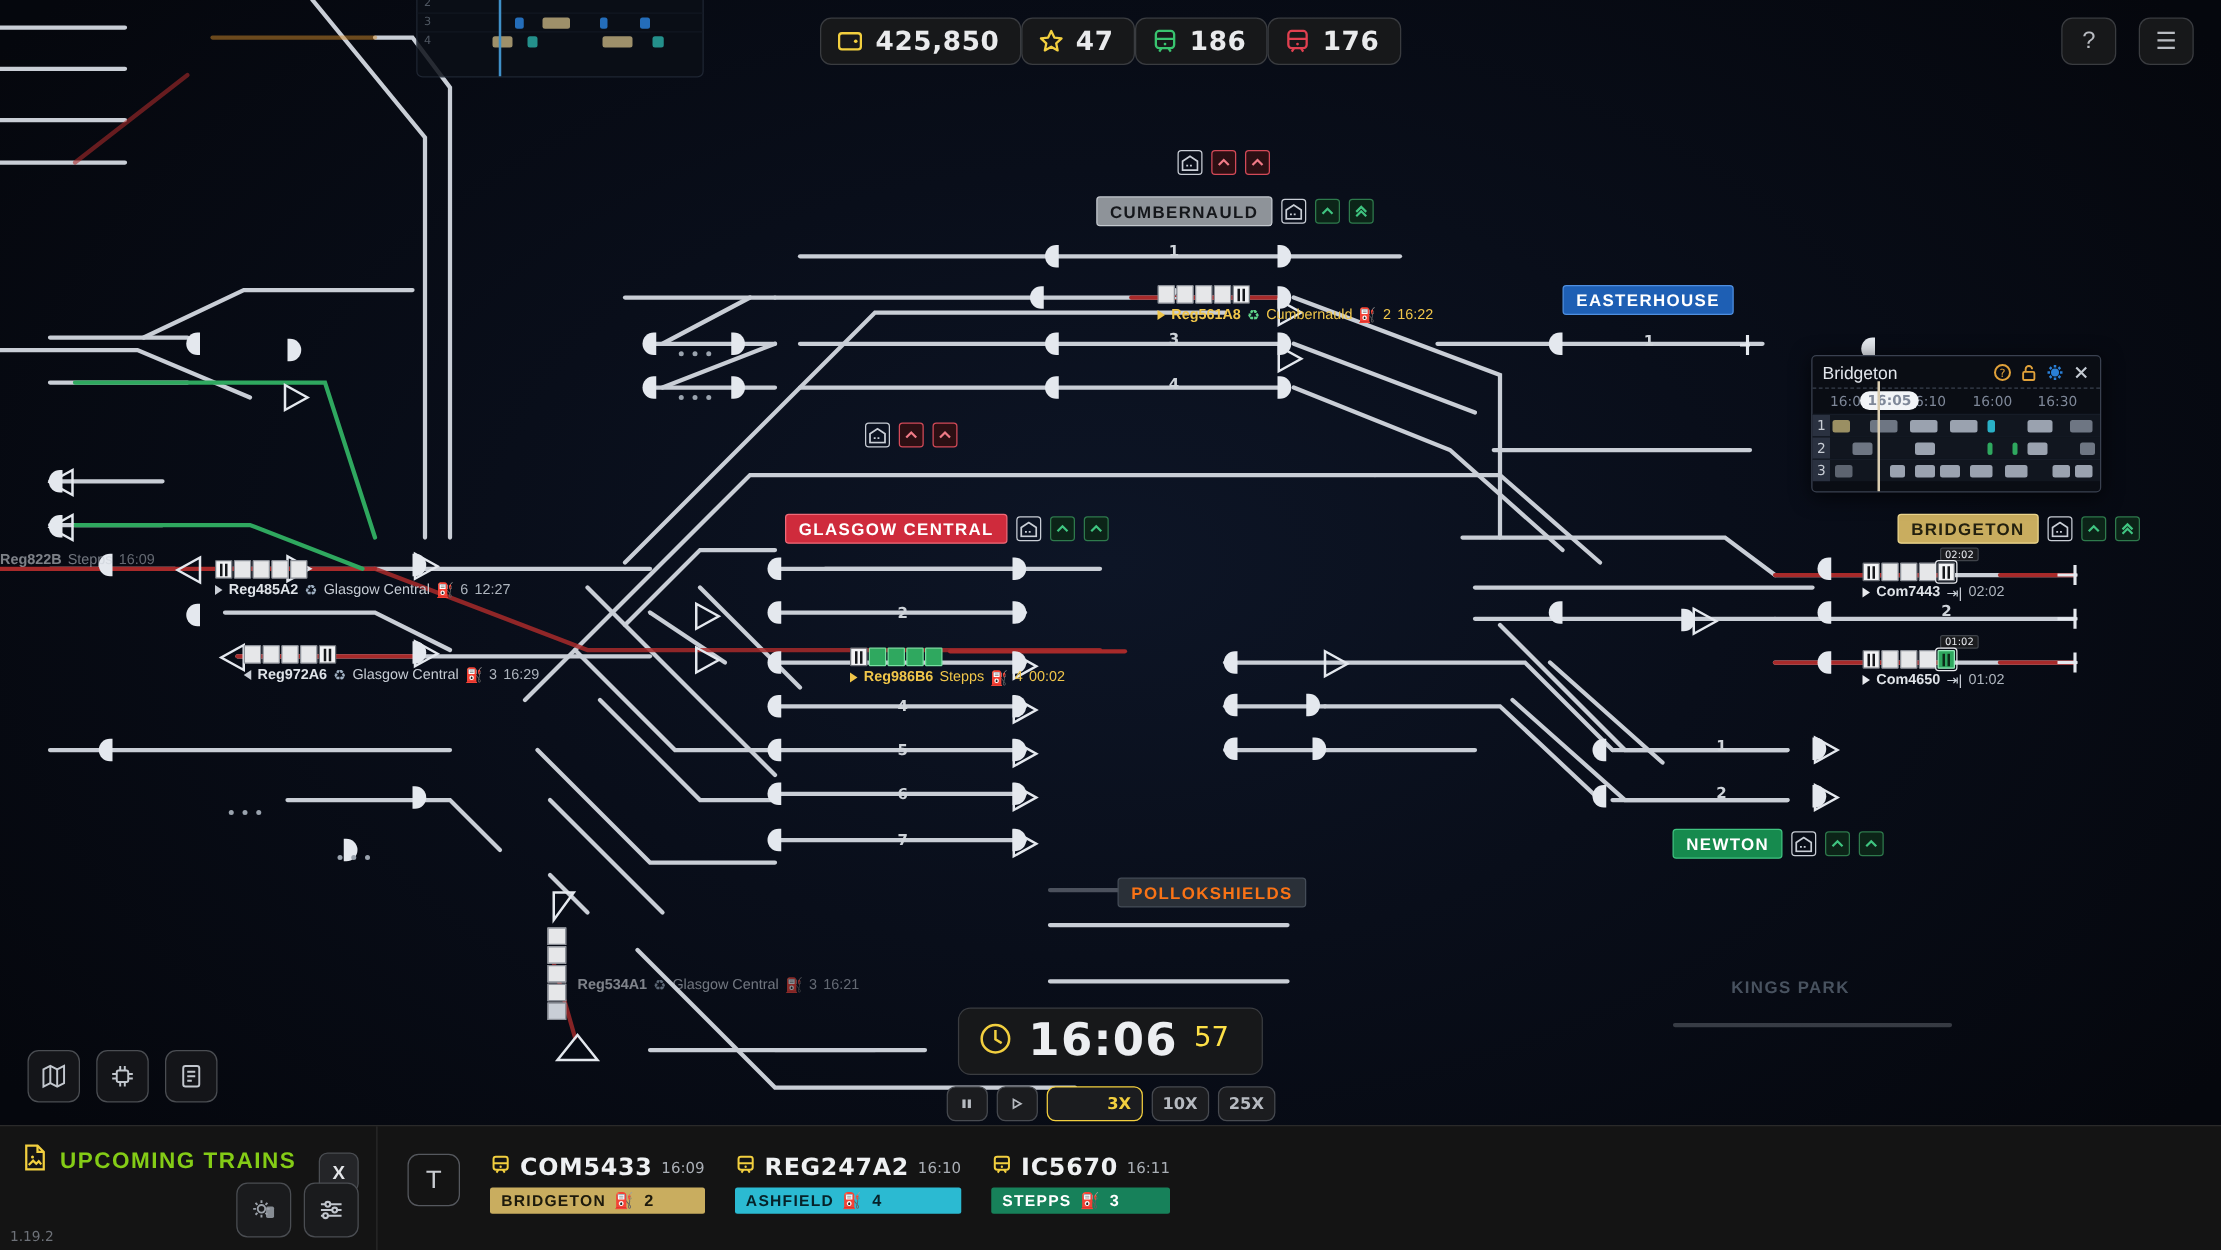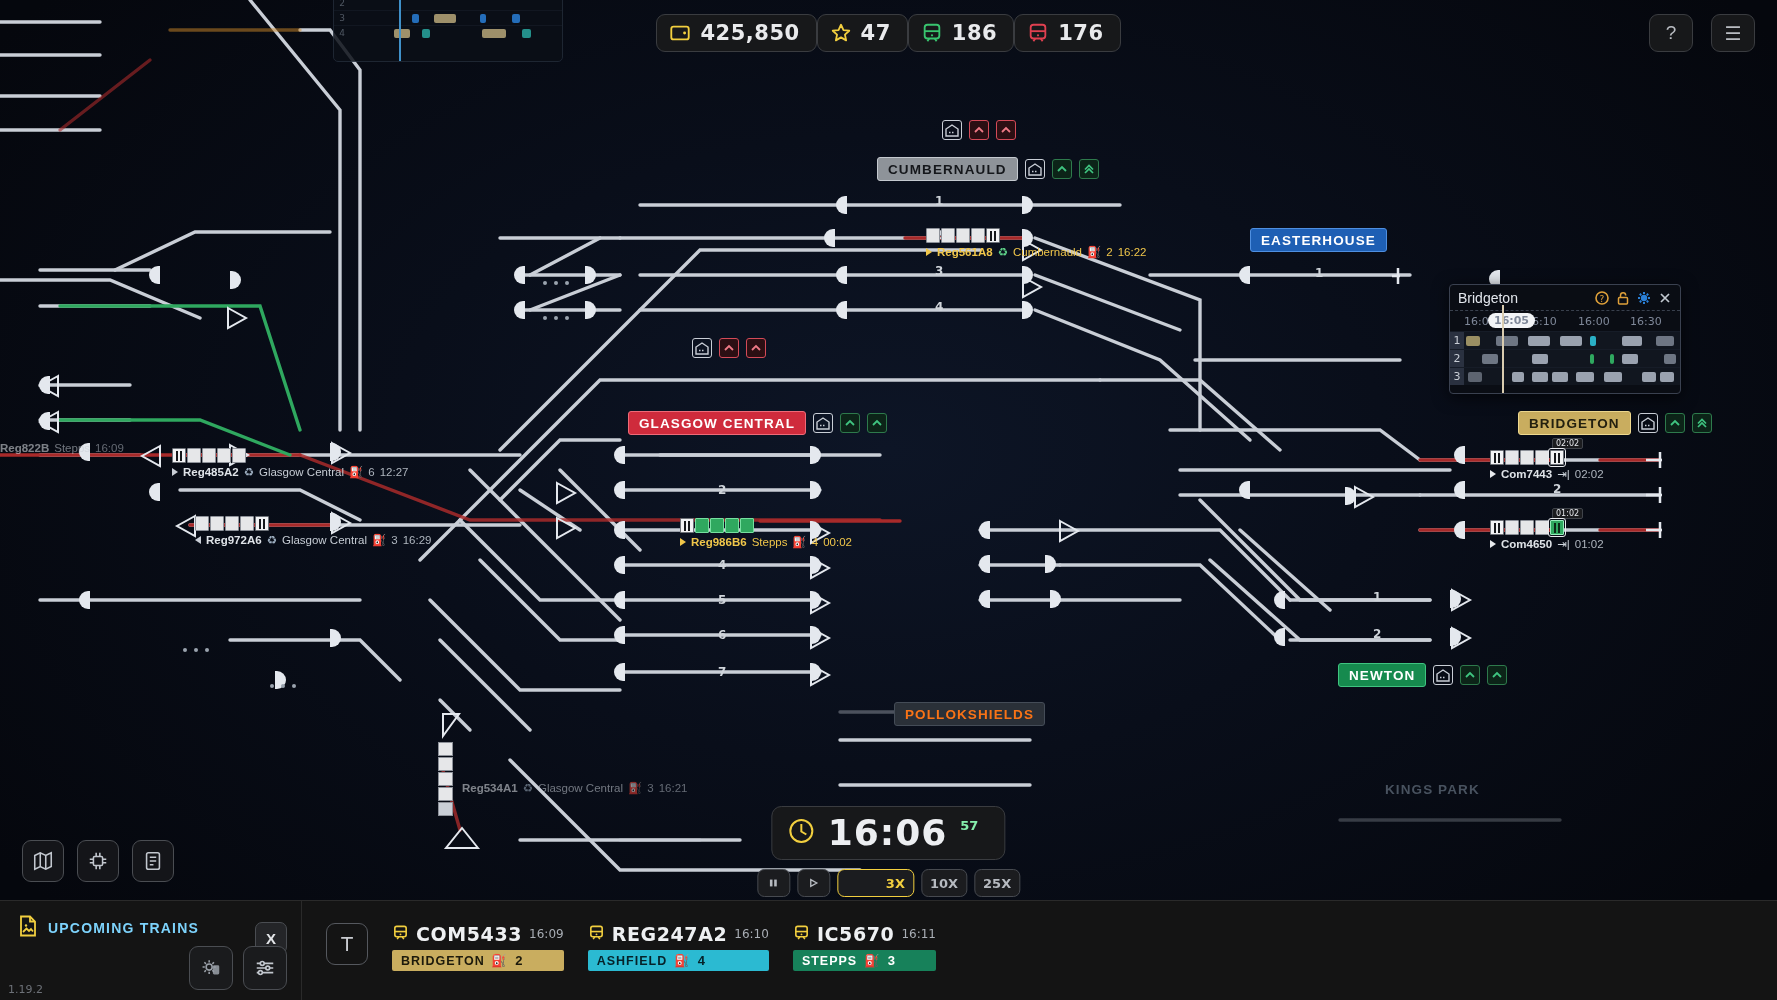--- a/index.html
+++ b/index.html
@@ -114,34 +114,34 @@
       font-family:"DejaVu Sans", sans-serif; }
   #mini-tl .mlane { flex:1; position:relative; height:100%; }
 
   
   #clock-wrap { position:absolute; left:50%; transform:translateX(-50%); top:806px;
       z-index:50; display:flex; flex-direction:column; align-items:center; gap:9px; }
   #clock { display:flex; align-items:center; gap:13px; background:#17181a;
       border:1px solid #3a3c40; border-radius:10px; padding:8px 26px 8px 16px; }
   #clock .hh { color:#eceef1; font-size:36px; font-weight:bold; letter-spacing:1px;
       font-family:"DejaVu Sans", sans-serif; line-height:1; }
-  #clock .ss { color:#86efac; font-size:13px; font-weight:bold; align-self:flex-start;
+  #clock .ss { color:#fde047; font-size:22px; font-weight:normal; align-self:flex-start;
       margin-top:3px; font-family:"DejaVu Sans", sans-serif; }
   #speeds { display:flex; gap:7px; }
   .spd { min-width:33px; height:28px; padding:0 8px; background:#1b1c1f; border:1px solid #474a50;
       border-radius:7px; color:#b6bac0; font-size:13px; font-weight:bold; display:flex;
       align-items:center; justify-content:center; font-family:"DejaVu Sans", sans-serif; }
   .spd.active { border-color:#f2cf3f; color:#f2cf3f;padding-left:48px; }
 
   
   #bottombar { position:absolute; left:0; bottom:0; width:100%; height:100px;
       background:#141414; border-top:1px solid #2a2a2a; z-index:55; display:flex; }
   #bb-left { width:302px; position:relative; border-right:1px solid #2a2a2a; }
   #bb-title { display:flex; align-items:center; gap:10px; padding:14px 0 0 18px; }
-  #bb-title .tx { color:#7dd3fc; font-size:14px; font-weight:bold; letter-spacing:1.2px; }
+  #bb-title .tx { color:#84cc16; font-size:18px; font-weight:bold; letter-spacing:1.2px; }
   #bb-tools { position:absolute; right:14px; bottom:10px; display:flex; gap:10px; }
   .tool-btn { width:44px; height:44px; border:1px solid #4a4d52; border-radius:9px;
       display:flex; align-items:center; justify-content:center; background:#1a1b1d; }
   #x-badge { position:absolute; right:14px; bottom:46px; width:32px; height:32px;
       background:#242528; border:1px solid #4a4d52; border-radius:7px; color:#e3e5e8;
       font-size:15px; font-weight:bold; display:flex; align-items:center; justify-content:center; }
   #version { position:absolute; left:8px; bottom:4px; color:#6d7178; font-size:11px;
       font-family:"DejaVu Sans", sans-serif; }
   #bb-right { flex:1; display:flex; align-items:flex-start; padding:22px 0 0 24px; gap:24px; }
   #t-key { width:42px; height:42px; border:1px solid #55585e; border-radius:9px; color:#c9ccd1;

